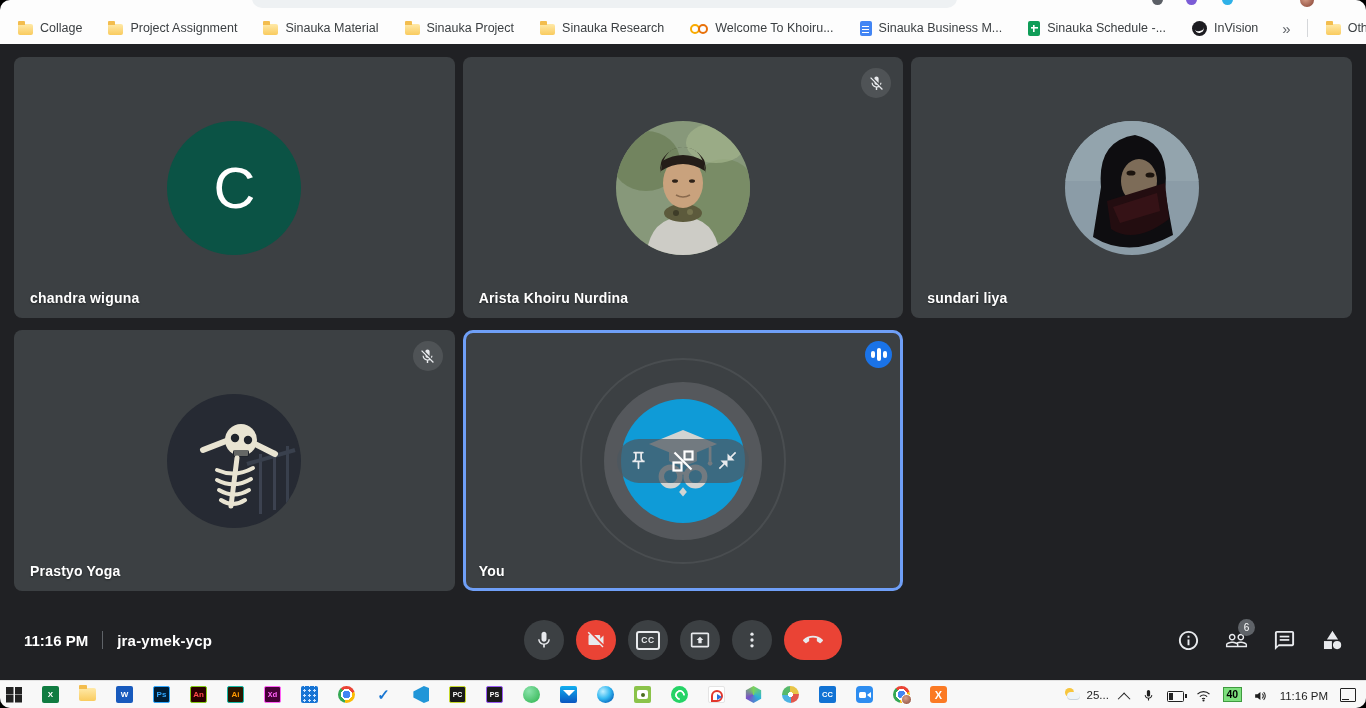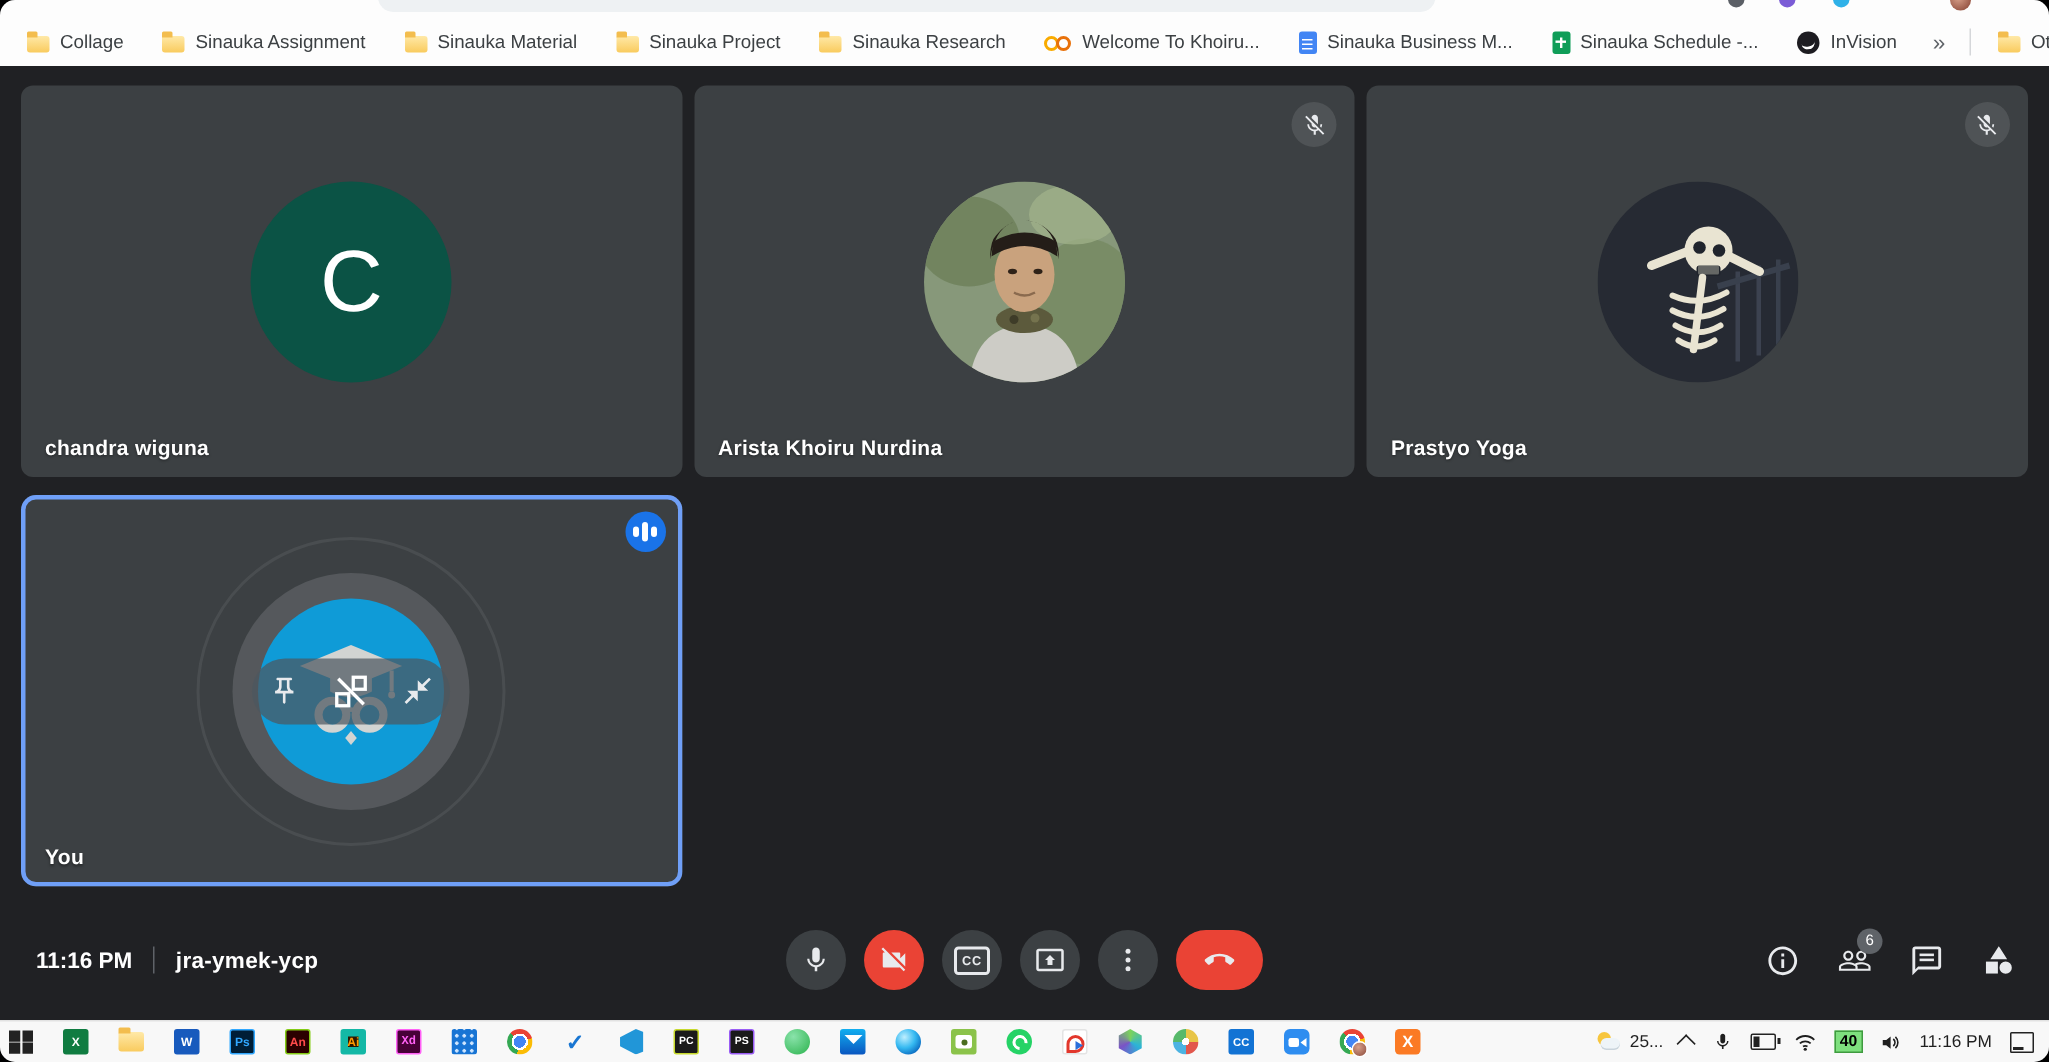--- a/index.html
+++ b/index.html
@@ -103,21 +103,21 @@
      linear-gradient(#222,#222) 100% 0/7.5px 7.5px no-repeat,
      linear-gradient(#222,#222) 0 100%/7.5px 7.5px no-repeat,
      linear-gradient(#222,#222) 100% 100%/7.5px 7.5px no-repeat;
      width:16px;height:16px;border-radius:0;}
   .tb-excel{background:#107c41;color:#fff;}
   .tb-folder{background:linear-gradient(#ffe9a8,#f9cb5e);border-radius:1px 2px 2px 2px;position:relative;width:17px;height:13px;}
   .tb-folder::before{content:'';position:absolute;top:-3px;left:0;width:8px;height:4px;background:#f3bd4e;border-radius:1px 1px 0 0;}
   .tb-word{background:#185abd;color:#fff;}
   .tb-ps{background:#001e36;color:#31a8ff;border:1px solid #31a8ff;}
   .tb-an{background:#2b0000;color:#ff4a4a;border:1px solid #84cc16;}
-  .tb-ai{background:#2b1600;color:#ff9a00;border:5px solid #14b8a6;}
+  .tb-ai{background:#2b1600;color:#ff9a00;border:1px solid #14b8a6;}
   .tb-xd{background:#470137;color:#ff61f6;border:1px solid #ff61f6;font-family:Liberation Mono, monospace;}
   .tb-cal{background:#1774d4;border-radius:2px;
      background-image:radial-gradient(circle,#cfe6ff 1px,transparent 1.3px);background-size:5px 5px;background-position:1px 2px;}
   .tb-chrome{border-radius:50%;background:
      radial-gradient(circle at center,#4285f4 0 4px,#fff 4px 5.5px,transparent 5.5px),
      conic-gradient(from -45deg,#ea4335 0 33%,#fbbc05 33% 66%,#34a853 66% 100%);}
   .tb-check{background:transparent;color:#1976d2;font-size:15px;font-weight:900;}
   .tb-vscode{background:#2196d8;clip-path:polygon(100% 12%,100% 88%,70% 100%,8% 68%,8% 32%,70% 0);border-radius:0;}
   .tb-pycharm{background:#1a1a1a;color:#fff;border:1px solid #c7d92c;font-size:7px;}
   .tb-phpstorm{background:#1a1a1a;color:#fff;border:1px solid #9a5cf5;font-size:7px;}
@@ -144,21 +144,21 @@
   .tb-video::before{content:'';position:absolute;left:3px;top:5.5px;width:7px;height:6px;background:#fff;border-radius:1.5px;}
   .tb-video::after{content:'';position:absolute;right:2.5px;top:5.5px;width:0;height:0;
      border-right:4px solid #fff;border-top:3px solid transparent;border-bottom:3px solid transparent;}
   .tb-chromep{border-radius:50%;position:relative;background:
      radial-gradient(circle at center,#4285f4 0 4px,#fff 4px 5.5px,transparent 5.5px),
      conic-gradient(from -45deg,#ea4335 0 33%,#fbbc05 33% 66%,#34a853 66% 100%);}
   .tb-chromep::after{content:'';position:absolute;right:-2px;bottom:-2px;width:9px;height:9px;border-radius:50%;
      background:radial-gradient(circle at 40% 35%,#d8a08a,#8a4a3a);border:1px solid #fff;}
   .tb-xampp{background:#fb7a24;color:#fff;font-size:11px;font-weight:900;border-radius:3px;}
 
-  .tray{margin-left:auto;display:flex;align-items:center;gap:12px;padding-right:4px;}
+  .tray{margin-left:auto;display:flex;align-items:flex-end;gap:12px;padding-right:4px;}
   .tray-item{display:flex;align-items:center;gap:4px;cursor:pointer;}
   .tray-text{font-size:11.5px;color:#1f1f1f;white-space:nowrap;}
   .weather{position:relative;width:19px;height:14px;}
   .weather::before{content:'';position:absolute;left:1px;top:0;width:9px;height:9px;border-radius:50%;background:#f7c63e;}
   .weather::after{content:'';position:absolute;left:3px;top:4px;width:13px;height:8px;border-radius:8px;
      background:#eef4f8;box-shadow:inset 0 -1px 0 #c9d4dc;}
   .chevup{width:8px;height:8px;border-left:1.8px solid #222;border-top:1.8px solid #222;transform:rotate(45deg) translateY(2px);}
   .traysvg{display:block;}
   .batt{position:relative;width:15px;height:9px;border:1.4px solid #222;border-radius:1.5px;}
   .batt::after{content:'';position:absolute;right:-4px;top:2px;width:2px;height:4px;background:#222;}
@@ -181,21 +181,21 @@
     <span class="cuticon ci4"></span>
   </div>
 
   <div class="bmbar">
     <div class="bm">
       <span class="fav folder"></span>
       <span class="bm-label">Collage</span>
     </div>
     <div class="bm">
       <span class="fav folder"></span>
-      <span class="bm-label">Sinauka Assignment</span>
+      <span class="bm-label">Project Assignment</span>
     </div>
     <div class="bm">
       <span class="fav folder"></span>
       <span class="bm-label">Sinauka Material</span>
     </div>
     <div class="bm">
       <span class="fav folder"></span>
       <span class="bm-label">Sinauka Project</span>
     </div>
     <div class="bm">
@@ -258,20 +258,35 @@
           </svg>
         </div>
         <div class="mutebadge">
           <svg viewBox="0 0 24 24">
               <path d="M19 11h-1.7c0 .74-.16 1.43-.43 2.05l1.23 1.23c.56-.98.9-2.09.9-3.28zm-4.02.17c0-.06.02-.11.02-.17V5c0-1.66-1.34-3-3-3S9 3.34 9 5v.18l5.98 5.99zM4.27 3L3 4.27l6.01 6.01V11c0 1.66 1.33 3 2.99 3 .22 0 .44-.03.65-.08l1.66 1.66c-.71.33-1.5.52-2.31.52-2.76 0-5.3-2.1-5.3-5.1H5c0 3.41 2.72 6.23 6 6.72V21h2v-3.28c.91-.13 1.77-.45 2.54-.9L19.73 21 21 19.73 4.27 3z"></path>
             </svg>
         </div>
         <div class="pname">Arista Khoiru Nurdina</div>
       </div>
 
+      <div class="tile">
+        <div class="avatar">
+          <svg viewBox="0 0 134 134">
+            <rect width="134" height="134" fill="#8b9ca7"></rect>
+            <rect width="134" height="60" fill="#93a4ad"></rect>
+            <path d="M70 14 q36 8 30 56 l8 44 q-44 24 -80 2 l8 -50 q-4 -46 34 -52 z" fill="#0e0d10"></path>
+            <ellipse cx="74" cy="60" rx="18" ry="22" fill="#7d6c58"></ellipse>
+            <ellipse cx="66" cy="52" rx="4.5" ry="2.6" fill="#1c140e"></ellipse>
+            <ellipse cx="85" cy="54" rx="4.5" ry="2.6" fill="#1c140e"></ellipse>
+            <path d="M42 80 L100 62 L104 98 q-34 26 -58 10 z" fill="#230d10"></path>
+            <path d="M48 86 l44 -14 l3 18 l-40 12 z" fill="#3a1418" opacity=".8"></path>
+          </svg>
+        </div>
+        <div class="pname">sundari liya</div>
+      </div>
 
       <div class="tile">
         <div class="avatar">
           <svg viewBox="0 0 134 134">
             <rect width="134" height="134" fill="#262a33"></rect>
             <rect x="92" y="60" width="3" height="60" fill="#3c4250"></rect>
             <rect x="106" y="56" width="3" height="60" fill="#3c4250"></rect>
             <rect x="119" y="52" width="3" height="60" fill="#39404d"></rect>
             <path d="M80 70 L128 56" stroke="#39404d" stroke-width="4"></path>
             <g stroke="#e9e4d2" stroke-width="6" stroke-linecap="round">

